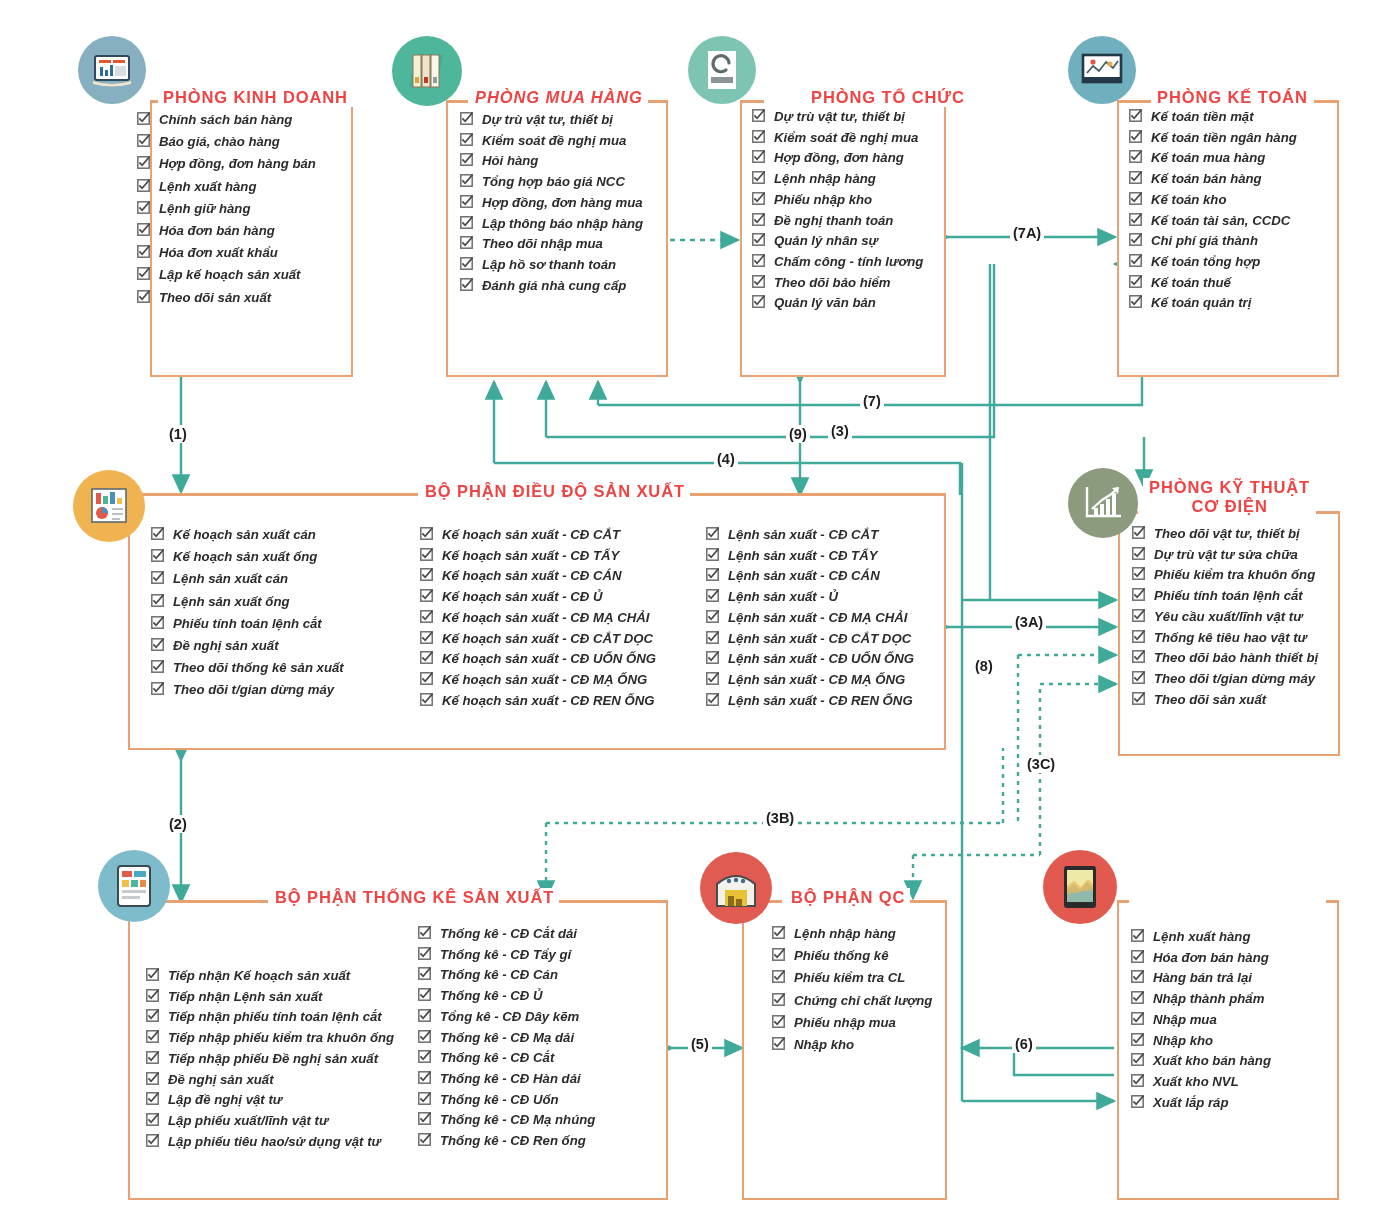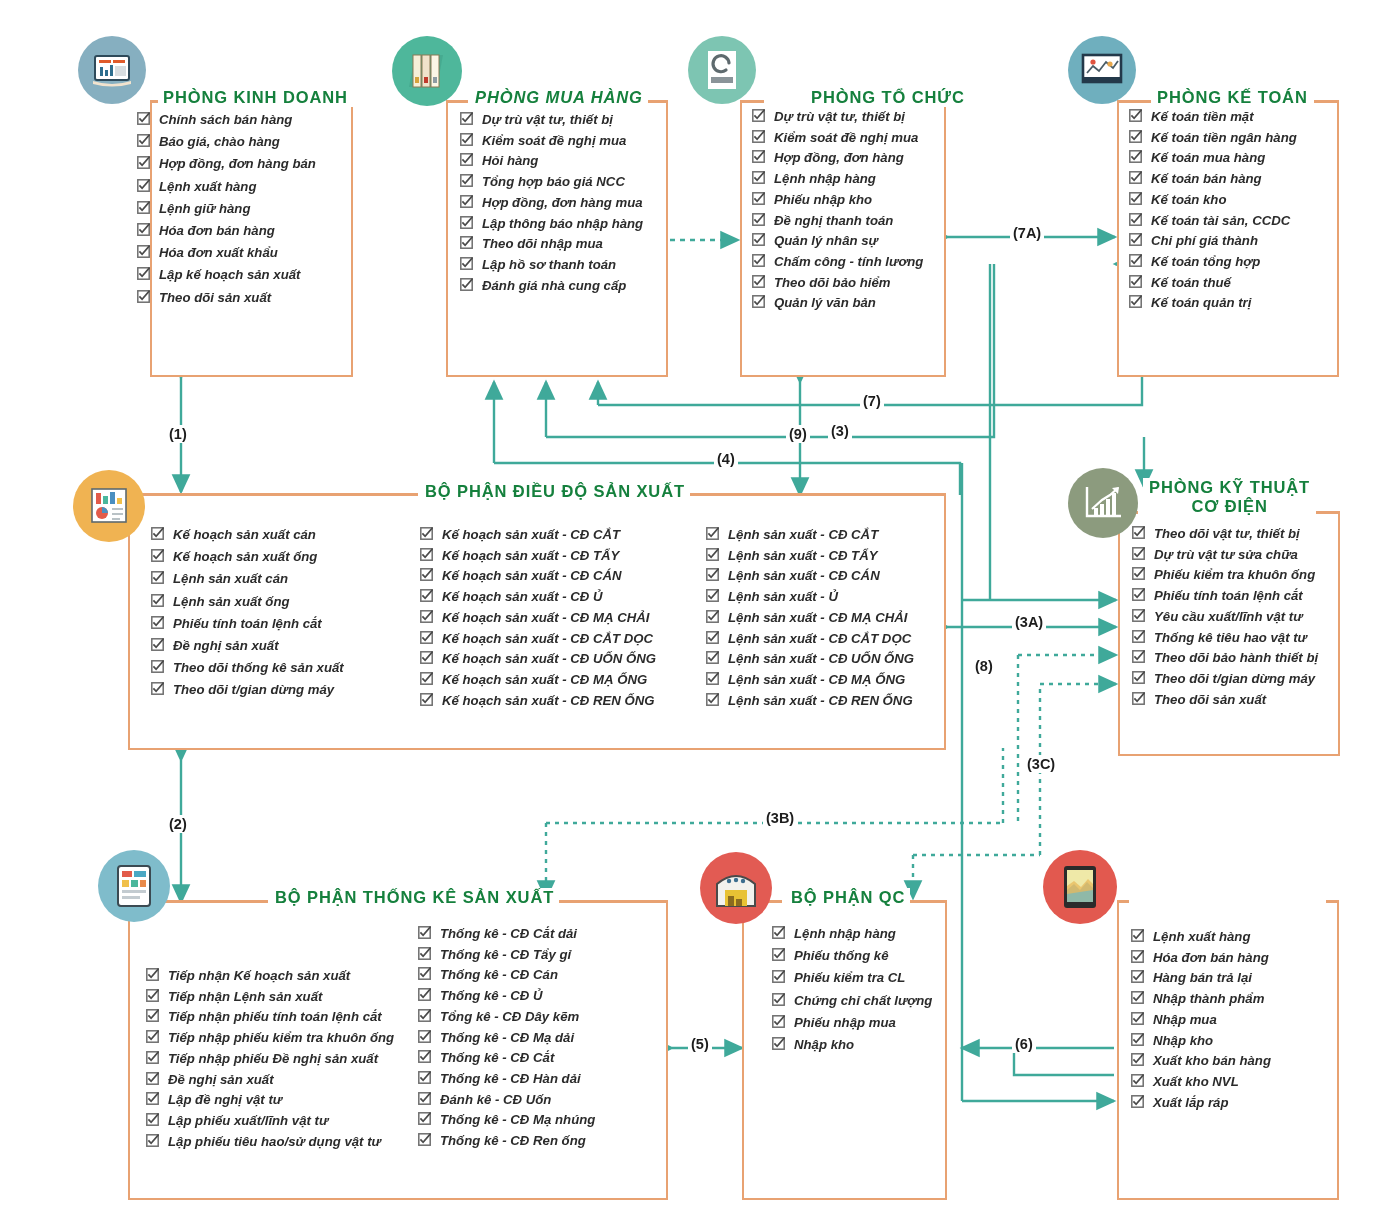--- a/index.html
+++ b/index.html
@@ -14,21 +14,21 @@
   
   .dept {
     position: absolute;
     border: 2.5px solid #E8A272;
     background: #ffffff;
     z-index: 5;
   }
 
   .title {
     position: absolute;
-    color: #15803d;
+    color: #ef4444;
     font-weight: bold;
     font-size: 16.5px;
     letter-spacing: 0.9px;
     white-space: nowrap;
     background: #ffffff;
     padding: 0 5px;
     z-index: 9;
     line-height: 1.15;
   }
   .title.two-line { text-align: center; }
@@ -1093,21 +1093,21 @@
         </span>
         <span>Thống kê - CĐ Hàn dải</span>
       </li>
       <li>
         <span class="cb">
           <svg width="13" height="13" viewBox="0 0 13 13">
             <rect x="0.8" y="0.8" width="11.4" height="11.4" fill="none" stroke="#6E6E6E" stroke-width="1.5"></rect>
             <path d="M2.4 6.4 L5.1 9.3 L12.6 0.6" fill="none" stroke="#4A4A4A" stroke-width="1.7"></path>
           </svg>
         </span>
-        <span>Đánh kê - CĐ Uốn</span>
+        <span>Thống kê - CĐ Uốn</span>
       </li>
       <li>
         <span class="cb">
           <svg width="13" height="13" viewBox="0 0 13 13">
             <rect x="0.8" y="0.8" width="11.4" height="11.4" fill="none" stroke="#6E6E6E" stroke-width="1.5"></rect>
             <path d="M2.4 6.4 L5.1 9.3 L12.6 0.6" fill="none" stroke="#4A4A4A" stroke-width="1.7"></path>
           </svg>
         </span>
         <span>Thống kê - CĐ Mạ nhúng</span>
       </li>

